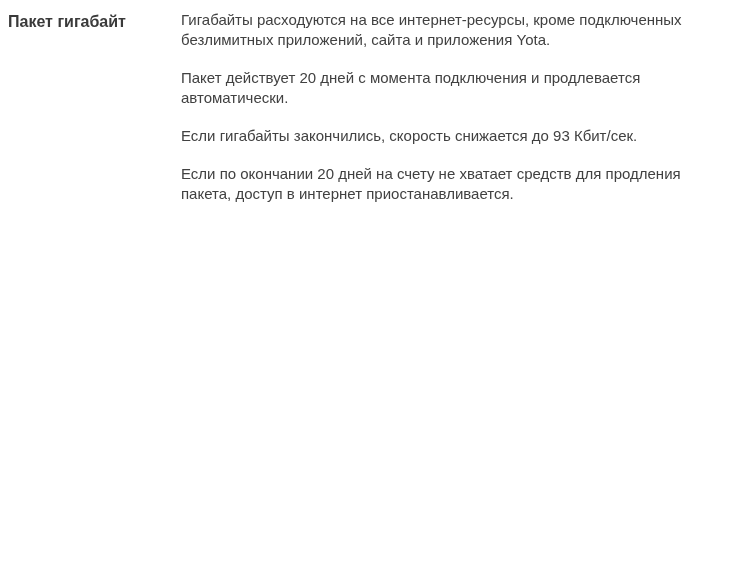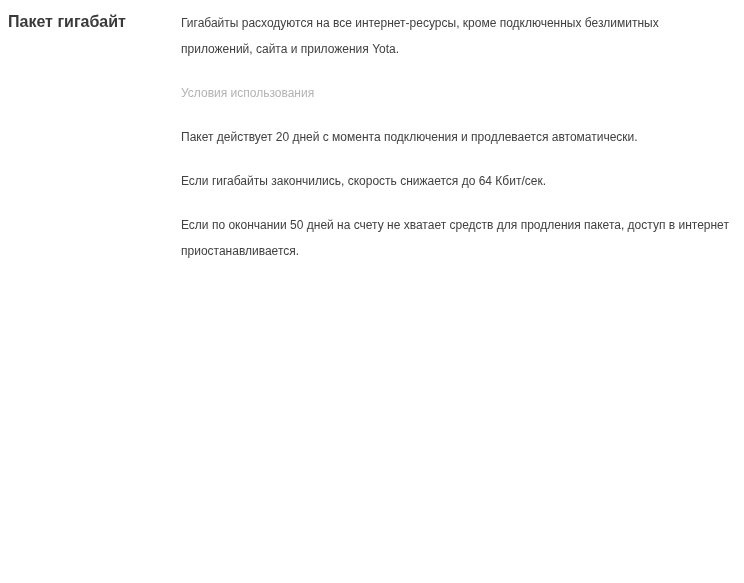--- a/index.html
+++ b/index.html
@@ -27,47 +27,46 @@
     font-size: 16px;
     line-height: 22px;
     font-weight: bold;
     color: #3a3a3a;
   }
   .description-cell {
     max-width: 556px;
   }
   .description-cell p {
     margin: 0 0 18px 0;
-    font-size: 12px;
-    line-height: 26px;
+    font-size: 15px;
+    line-height: 20px;
     color: #414141;
   }
   .description-cell p.subheading {
     color: #b3b3b3;
   }
 </style>
 </head>
 <body>
 
 <div class="page">
   <div class="terms-row">
 
     <div class="term-cell">
       <div class="term-label">Пакет гигабайт</div>
     </div>
 
     <div class="description-cell">
       <p>Гигабайты расходуются на все интернет-ресурсы, кроме подключенных безлимитных приложений, сайта и приложения Yota.</p>
 
 
-      <p class="subheading">Условия использования</p>
 
       <p>Пакет действует 20 дней с момента подключения и продлевается автоматически.</p>
 
-      <p>Если гигабайты закончились, скорость снижается до 64 Кбит/сек.</p>
+      <p>Если гигабайты закончились, скорость снижается до 93 Кбит/сек.</p>
 
-      <p>Если по окончании 50 дней на счету не хватает средств для продления пакета, доступ в интернет приостанавливается.</p>
+      <p>Если по окончании 20 дней на счету не хватает средств для продления пакета, доступ в интернет приостанавливается.</p>
 
 
     </div>
 
   </div>
 </div>
 
 </body></html>

